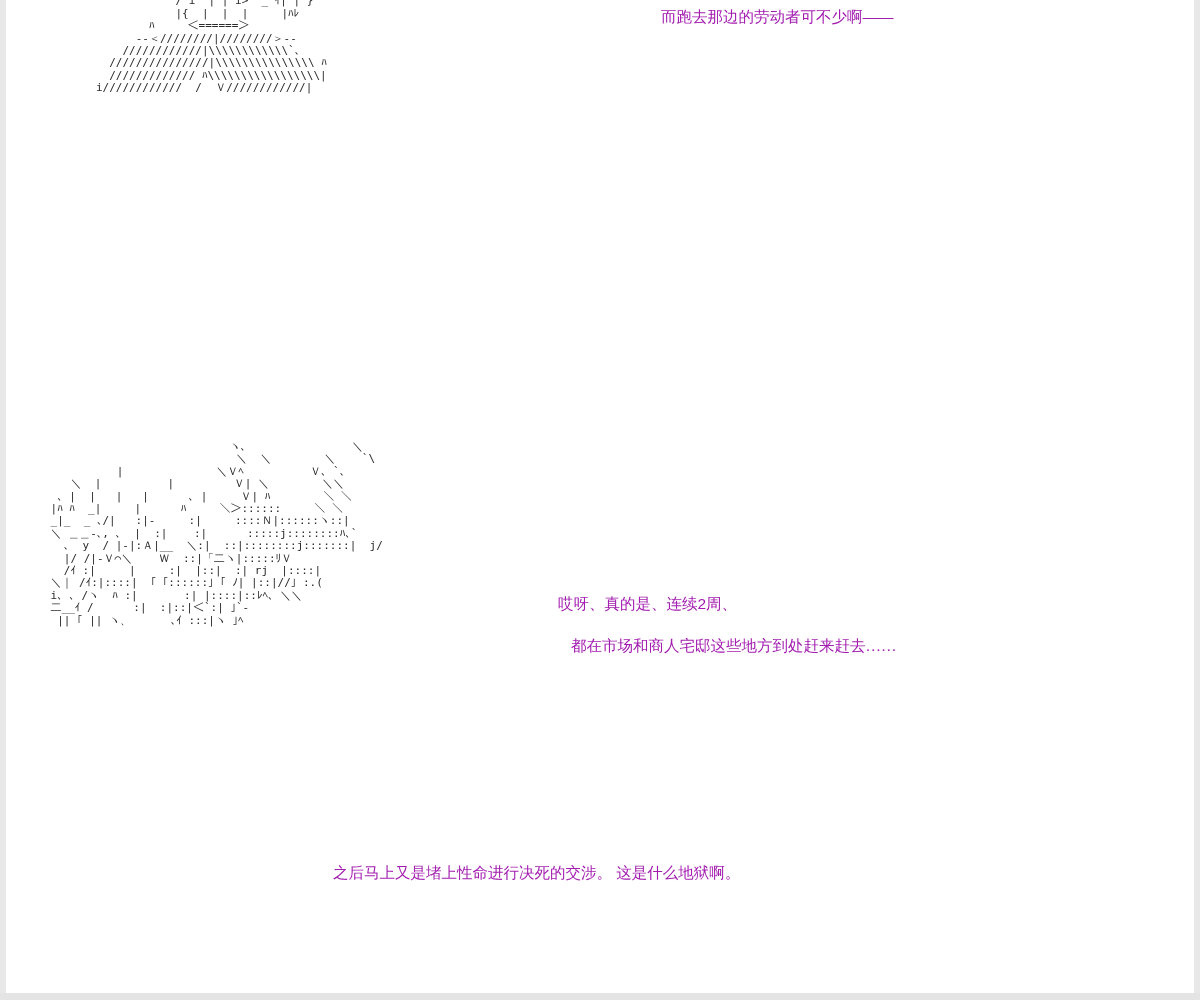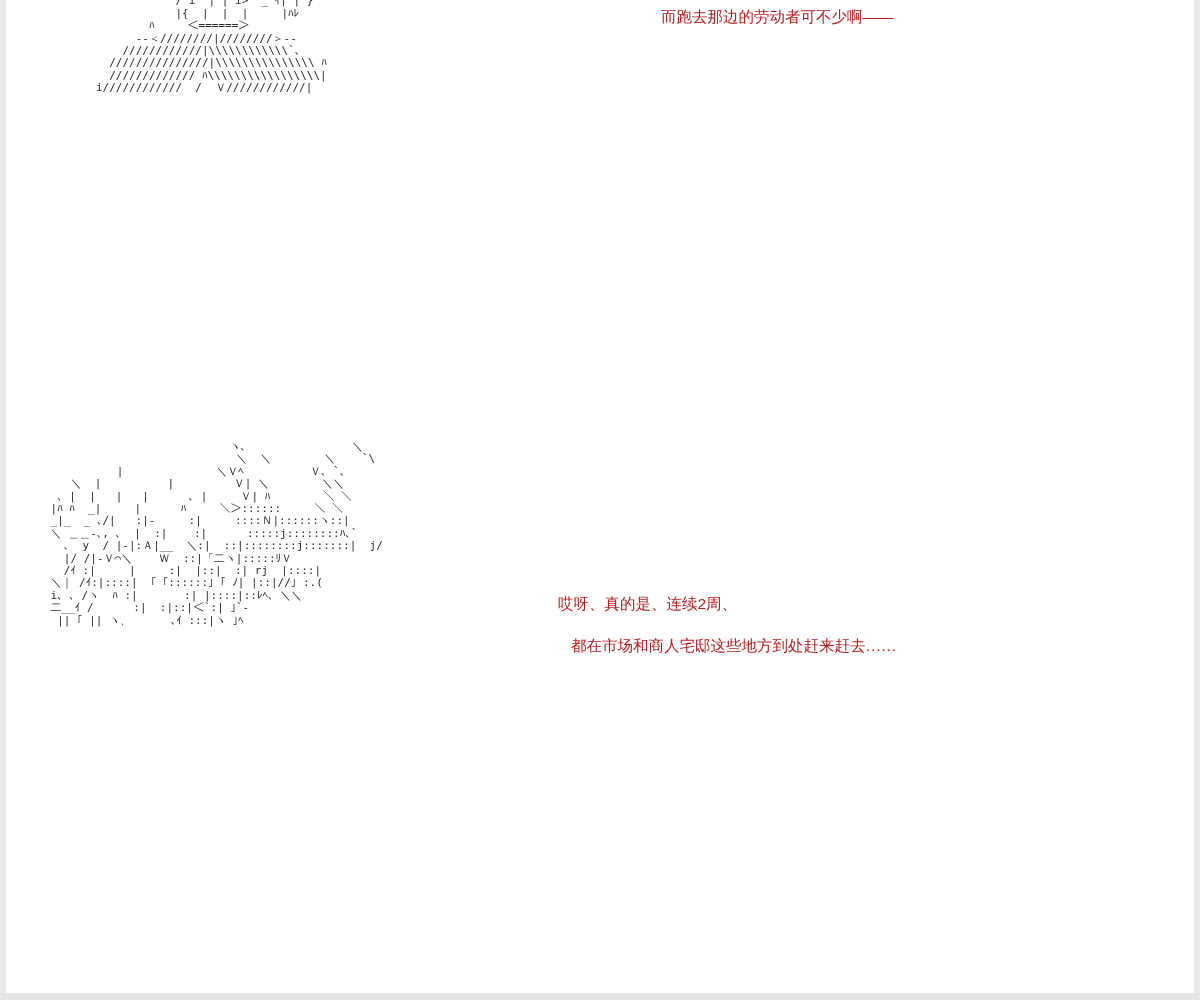--- a/index.html
+++ b/index.html
@@ -55,21 +55,21 @@
     line-height: 12.4px;
   }
   #aa-main {
     left: 44px;
     top: 430px;
     font-size: 11px;
     line-height: 12.4px;
   }
   .line {
     position: absolute;
-    color: #b91c1c;
+    color: #a21caf;
     font-size: 15.5px;
     line-height: 24px;
     white-space: pre;
   }
   #line-1 { left: 661px; top: 5px; }
   #line-2 { left: 558px; top: 592px; text-align: right; }
   #line-3 { left: 571px; top: 634px; font-family: Liberation Serif, serif; }
   #line-4 { left: 333px; top: 861px; }
 </style>
 </head>
@@ -106,14 +106,15 @@
  i､ ､ /ヽ  ﾊ :|       :| |::::|::ﾚﾍ､ ＼＼
  二__ｲ /      :|  :|::|＜`:| ｣`-
   || ｢ || ヽ、      ､ｲ :::|ヽ ｣ﾍ</pre>
 
   <div class="line" id="line-1">而跑去那边的劳动者可不少啊——</div>
 
   <div class="line" id="line-2">哎呀、真的是、连续2周、</div>
 
   <div class="line" id="line-3">都在市场和商人宅邸这些地方到处赶来赶去……</div>
 
+  <div class="line" id="line-4">之后马上又是堵上性命进行决死的交涉。 这是什么地狱啊。</div>
 
 </div>
 
 </body></html>

